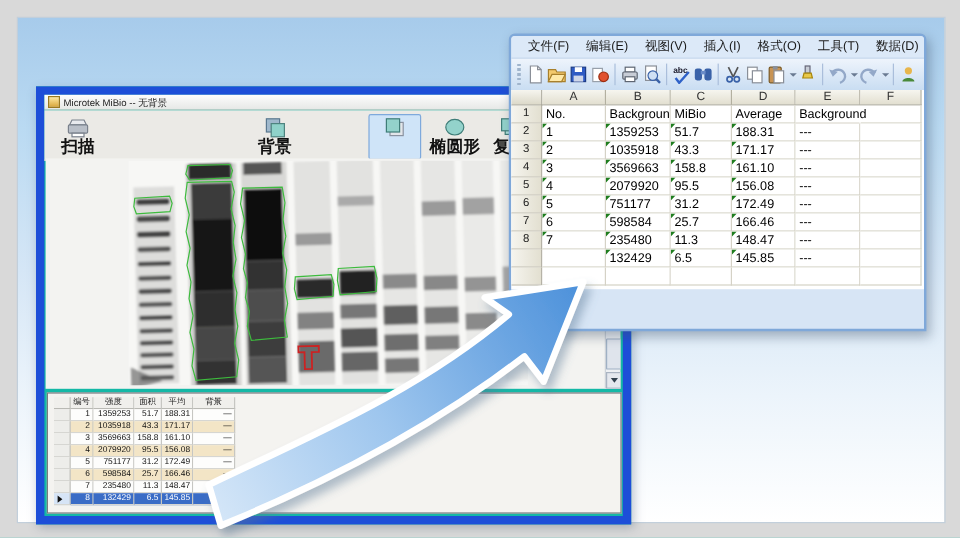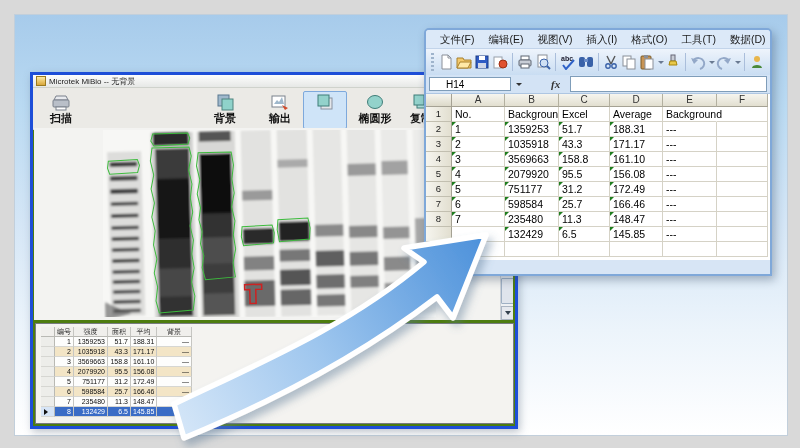--- a/index.html
+++ b/index.html
@@ -1,31 +1,31 @@
 <!DOCTYPE html>
 <html><head>
 <meta charset="utf-8">
 <style>
   html,body{margin:0;padding:0;width:800px;height:448px;overflow:hidden;
     font-family:"Liberation Sans",sans-serif;background:#d9d9d9;position:relative;}
   .stage{position:absolute;left:14px;top:14px;width:772px;height:420px;
     background:linear-gradient(180deg,#a7cbeb 0%,#badaf2 22%,#d5e6f6 50%,#ecf4fb 75%,#ffffff 100%);
     border:1px solid #c2cfdb;}
   
-  .mibio{position:absolute;left:30px;top:72px;width:482px;height:351px;background:#4d7c0f;
-    border:3px solid #1d4ed8;box-shadow:2px 3px 8px rgba(70,85,110,.35);z-index:10;}
+  .mibio{position:absolute;left:30px;top:72px;width:482px;height:351px;background:#14b8a6;
+    border:7px solid #1d4ed8;box-shadow:2px 3px 8px rgba(70,85,110,.35);z-index:10;}
   .mb-title{height:12px;background:linear-gradient(#fdfdfd,#e6e8e6);display:flex;align-items:center;
     gap:3px;padding:0 3px;font-size:8px;color:#1c1c1c;border-bottom:1px solid #cfd2cc;white-space:nowrap;}
   .mb-appicon{width:8px;height:8px;background:linear-gradient(#ffe9a0,#d8a73c);border:1px solid #9a7a20;flex:0 0 auto;}
   .mb-toolbar{position:relative;height:41px;background:#ebeae6;border-bottom:1px solid #d8d6d0;}
   .mb-btn{position:absolute;top:3px;height:36px;display:flex;flex-direction:column;align-items:center;
     justify-content:flex-start;border:1px solid transparent;border-radius:2px;}
   .mb-btn .ic{width:20px;height:20px;}
   .mb-btn .ic svg{width:20px;height:20px;display:block;}
-  .mb-btn .lb{font-size:11px;font-weight:bold;color:#111;line-height:12px;white-space:nowrap;}
+  .mb-btn .lb{font-size:14px;font-weight:bold;color:#111;line-height:12px;white-space:nowrap;}
   .mb-btn.sel{background:#cfe4f8;border:1px solid #7ea9dc;gap:44px;}
   .mb-image{position:absolute;left:1px;top:53px;width:479px;height:192px;background:#f3f3f1;overflow:hidden;}
   .mb-image svg.gel{position:absolute;left:69px;top:2px;}
   .vscroll{position:absolute;right:0;top:0;width:12px;height:192px;background:#eef0f3;border-left:1px solid #cdd2d8;}
   .vbtn{position:absolute;left:0;width:11px;height:12px;background:#e5e8ee;border:1px solid #aab4c2;
     display:flex;align-items:center;justify-content:center;}
   .varr{width:0;height:0;border-left:3px solid transparent;border-right:3px solid transparent;}
   .vthumb{position:absolute;left:0;top:150px;width:11px;height:24px;background:#dfe4ec;border:1px solid #9fb0c4;border-radius:1px;}
   .mb-panel{position:absolute;left:2px;top:248px;width:477px;height:99px;background:#f4f3f0;border:1px solid #777b80;}
   .mb-table{position:absolute;left:5px;top:3px;font-size:7px;color:#111;}
@@ -101,30 +101,20 @@
         <div class="lb">扫描</div>
       </div>
       <div class="mb-btn" style="left: 167px; width: 48px;">
         <div class="ic">
           <svg viewBox="0 0 20 20">
             <rect x="3" y="3" width="11" height="11" fill="#9fb8cc" stroke="#5a7890"></rect>
             <rect x="7" y="7" width="11" height="11" fill="#8fd2ca" stroke="#4e837f"></rect>
           </svg>
         </div>
         <div class="lb">背景</div>
-      </div>
-      <div class="mb-btn" style="left: 221px; width: 50px;">
-        <div class="ic">
-          <svg viewBox="0 0 20 20">
-            <rect x="2" y="4" width="13" height="11" fill="#fff" stroke="#7a818c"></rect>
-            <path d="M4 12l3-4 2 2 3-5 2 7z" fill="#9fb8cc"></path>
-            <path d="M12 13l6 3-3 2z" fill="#d24a2a"></path>
-          </svg>
-        </div>
-        <div class="lb">输出</div>
       </div>
       <div class="mb-btn sel" style="left: 270px; width: 42px;">
         <div class="ic">
           <svg viewBox="0 0 20 20">
             <rect x="6" y="6" width="11" height="11" fill="#e3e6ea" stroke="#8a92a0"></rect>
             <rect x="3" y="3" width="11" height="11" fill="#93d2cb" stroke="#3f7d78"></rect>
           </svg>
         </div>
         <div class="lb">矩形</div>
       </div>
@@ -437,43 +427,35 @@
       </div>
       <div class="caret" style="border-top-color: rgb(106, 122, 146);"></div>
       <div class="xl-sep"></div>
       <div class="xlt">
         <svg viewBox="0 0 16 16">
           <circle cx="8" cy="5" r="3" fill="#e8b64c"></circle>
           <path d="M3 14c0-4 10-4 10 0z" fill="#4a8a3a"></path>
         </svg>
       </div>
     </div>
-  <div class="xl-formula">
-    <div class="namebox">H14</div>
-    <div class="nb-drop">
-      <div class="caret"></div>
-    </div>
-    <span class="fx">fx</span>
-    <div class="fbar"></div>
-  </div>
   <div class="xl-grid" id="xl-grid">
       <div class="xl-colrow">
         <div class="xl-corner" style="width: 26px;"></div>
         <div class="xl-ch" style="width: 53px;">A</div>
         <div class="xl-ch" style="width: 54px;">B</div>
         <div class="xl-ch" style="width: 51px;">C</div>
         <div class="xl-ch" style="width: 53px;">D</div>
         <div class="xl-ch" style="width: 54px;">E</div>
         <div class="xl-ch" style="width: 51px;">F</div>
       </div>
       <div class="xl-row">
         <div class="xl-rh" style="width: 26px;">1</div>
         <div class="xl-cell" style="width: 53px;"><span>No.</span></div>
         <div class="xl-cell" style="width: 54px;"><span>Background</span></div>
-        <div class="xl-cell" style="width: 51px;"><span>Excel</span></div>
+        <div class="xl-cell" style="width: 51px;"><span>MiBio</span></div>
         <div class="xl-cell" style="width: 53px;"><span>Average</span></div>
         <div class="xl-cell spill" style="width: 54px;"><span>Background</span></div>
         <div class="xl-cell" style="width: 51px;"><span></span></div>
       </div>
       <div class="xl-row">
         <div class="xl-rh" style="width: 26px;">2</div>
         <div class="xl-cell" style="width: 53px;"><span class="tri"></span><span>1</span></div>
         <div class="xl-cell" style="width: 54px;"><span class="tri"></span><span>1359253</span></div>
         <div class="xl-cell" style="width: 51px;"><span class="tri"></span><span>51.7</span></div>
         <div class="xl-cell" style="width: 53px;"><span class="tri"></span><span>188.31</span></div>

